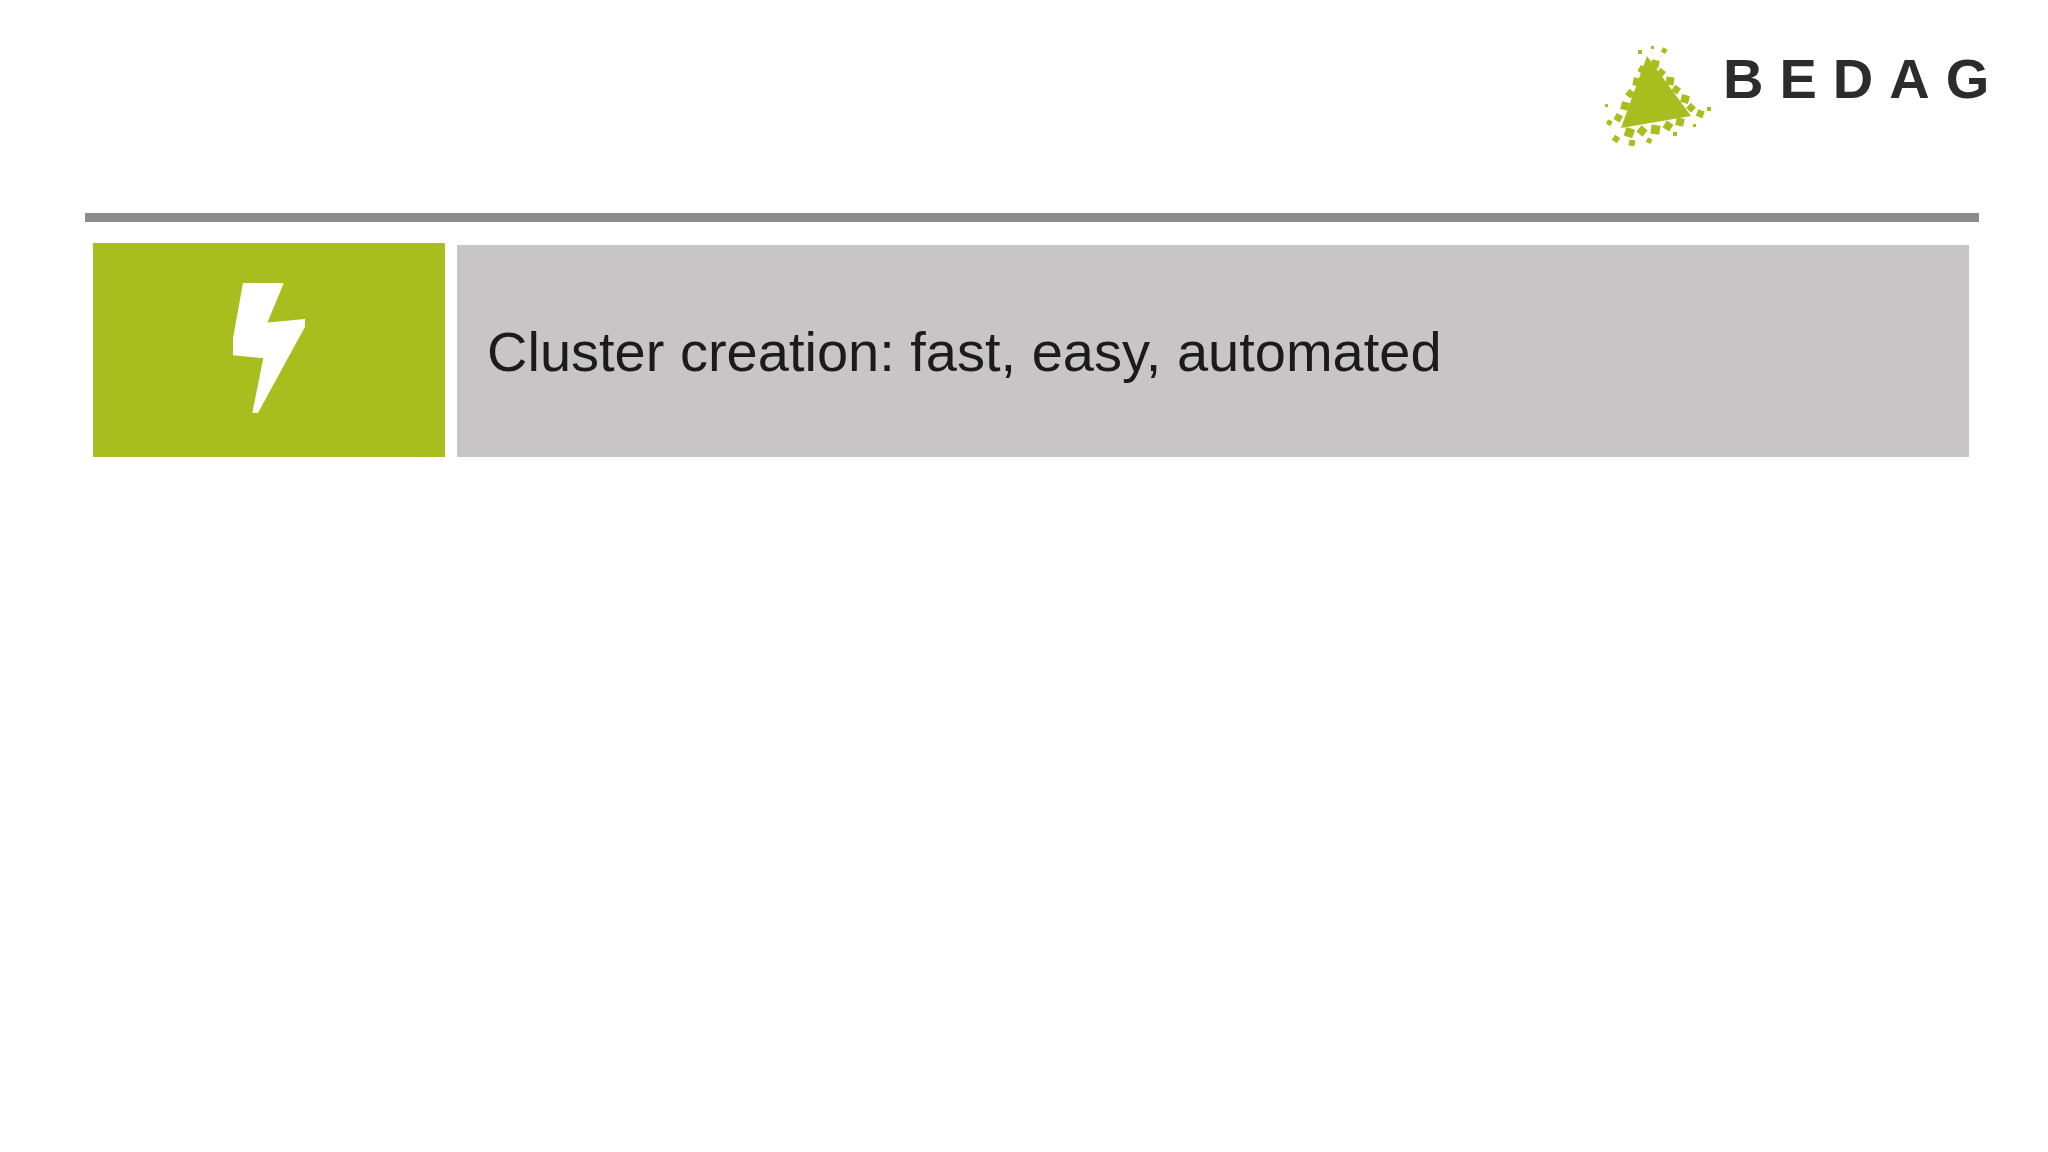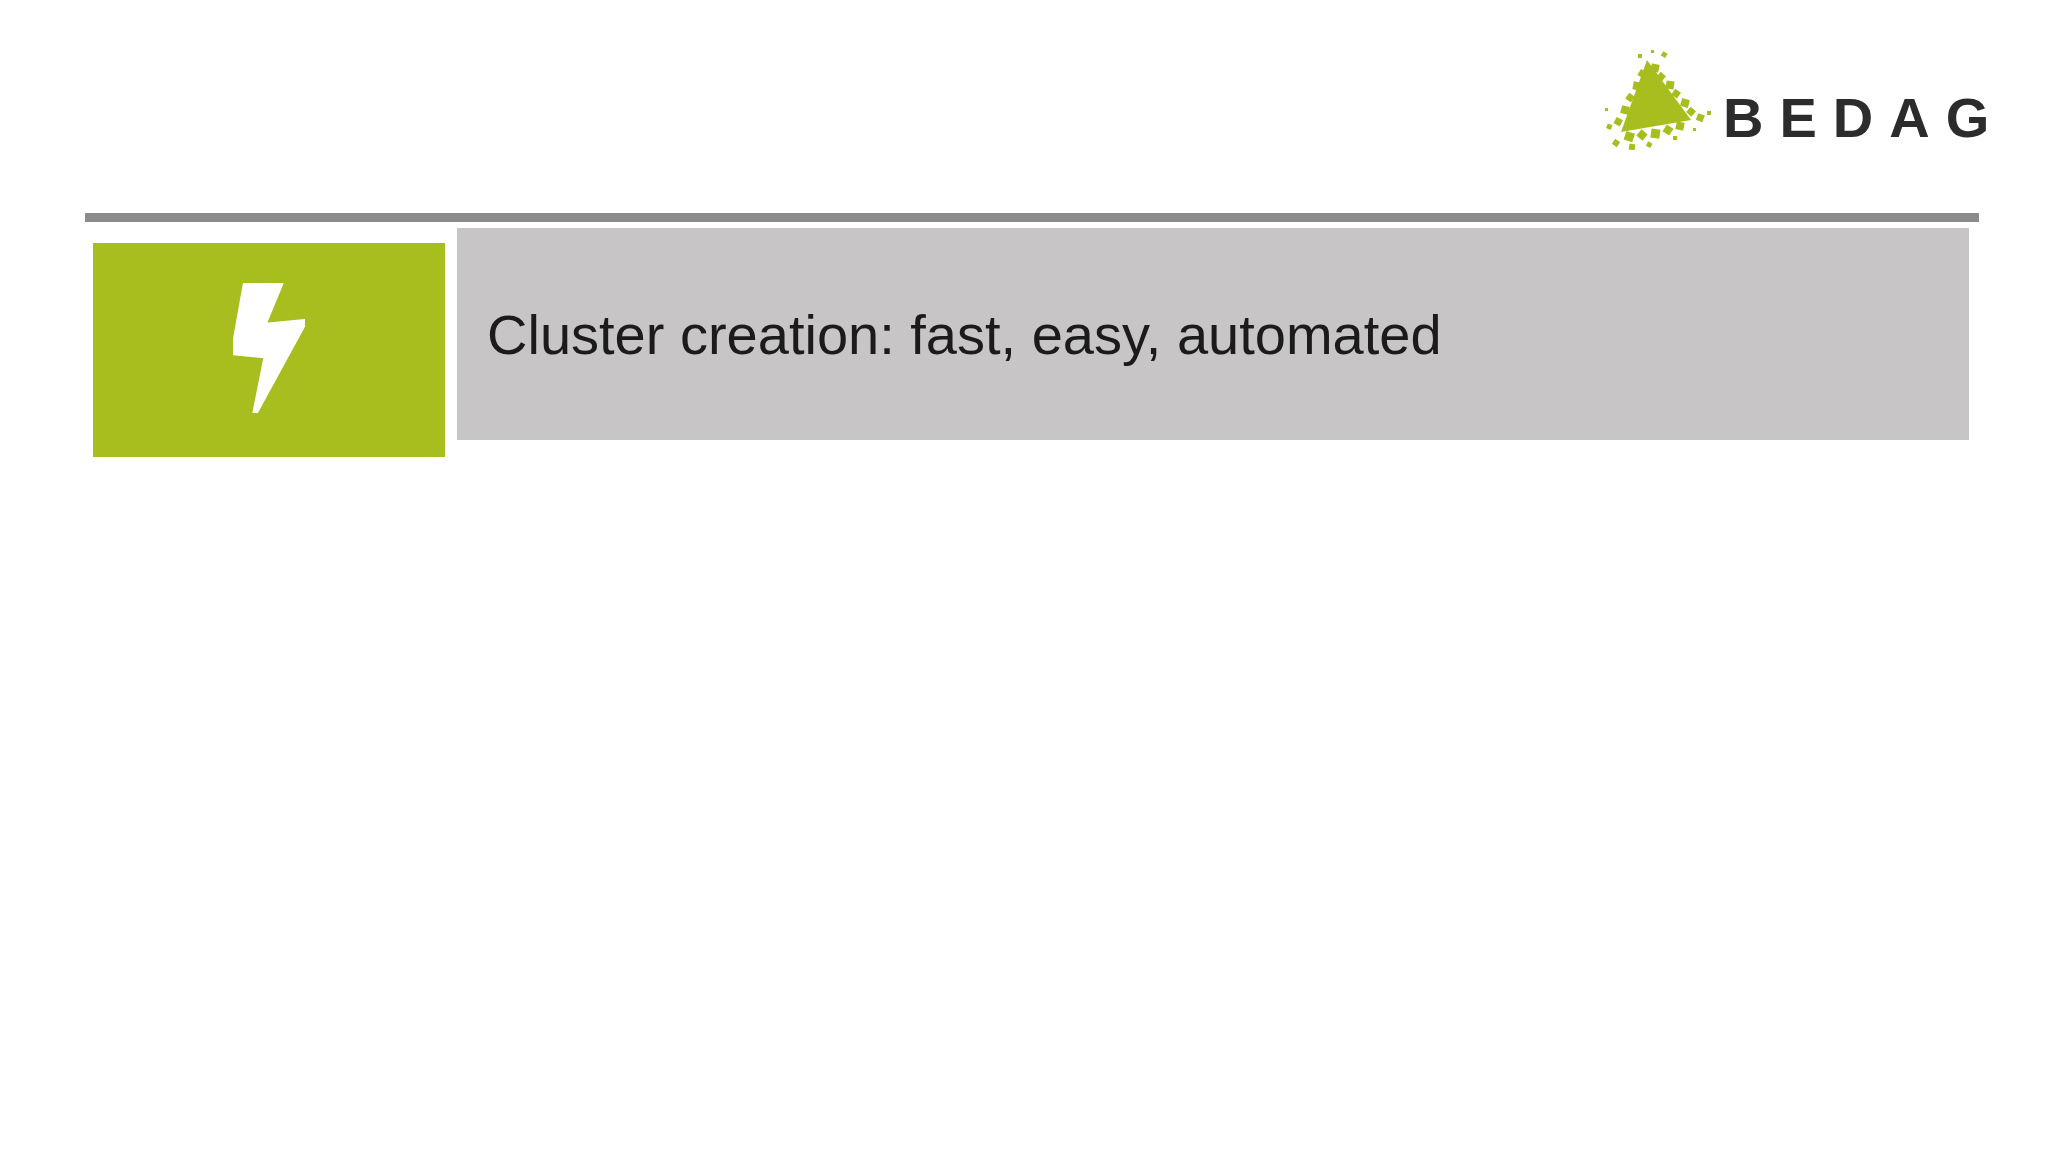--- a/index.html
+++ b/index.html
@@ -28,36 +28,36 @@
   }
   .objective-row-icon-box {
     position:absolute;
     left:93px; top:243px;
     width:352px; height:214px;
     background:#a8be1e;
     display:flex; align-items:center; justify-content:center;
   }
   .objective-bar {
     position:absolute;
-    left:457px; top:228px;
+    left:457px; top:245px;
     width:1512px; height:212px;
     background:#c7c5c5;
     display:flex; align-items:center;
     padding-left:30px;
   }
   .objective-label {
     font-size:56px;
     color:#1b1b1b;
     white-space:nowrap;
   }
   .logo {
     position:absolute;
     left:1605px; top:46px;
     height:104px;
-    display:flex; align-items:flex-end;
+    display:flex; align-items:flex-start;
   }
   .logo-mark { display:block; }
   .logo-wordmark {
     font-size:56px;
     font-weight:700;
     letter-spacing:16px;
     color:#2c2c2c;
     margin-left:8px;
     white-space:nowrap;
   }

